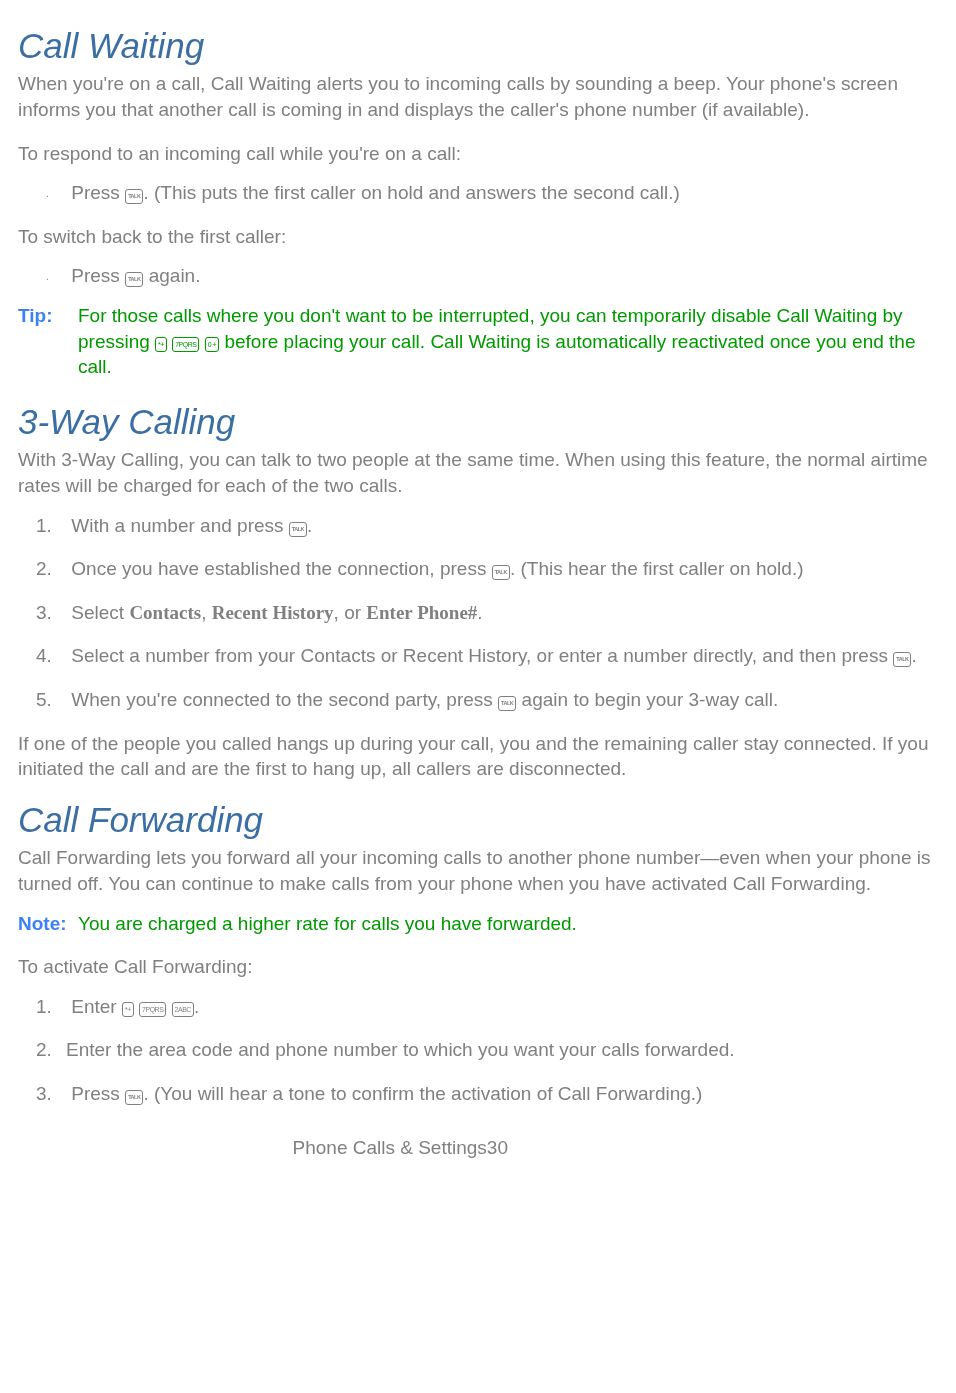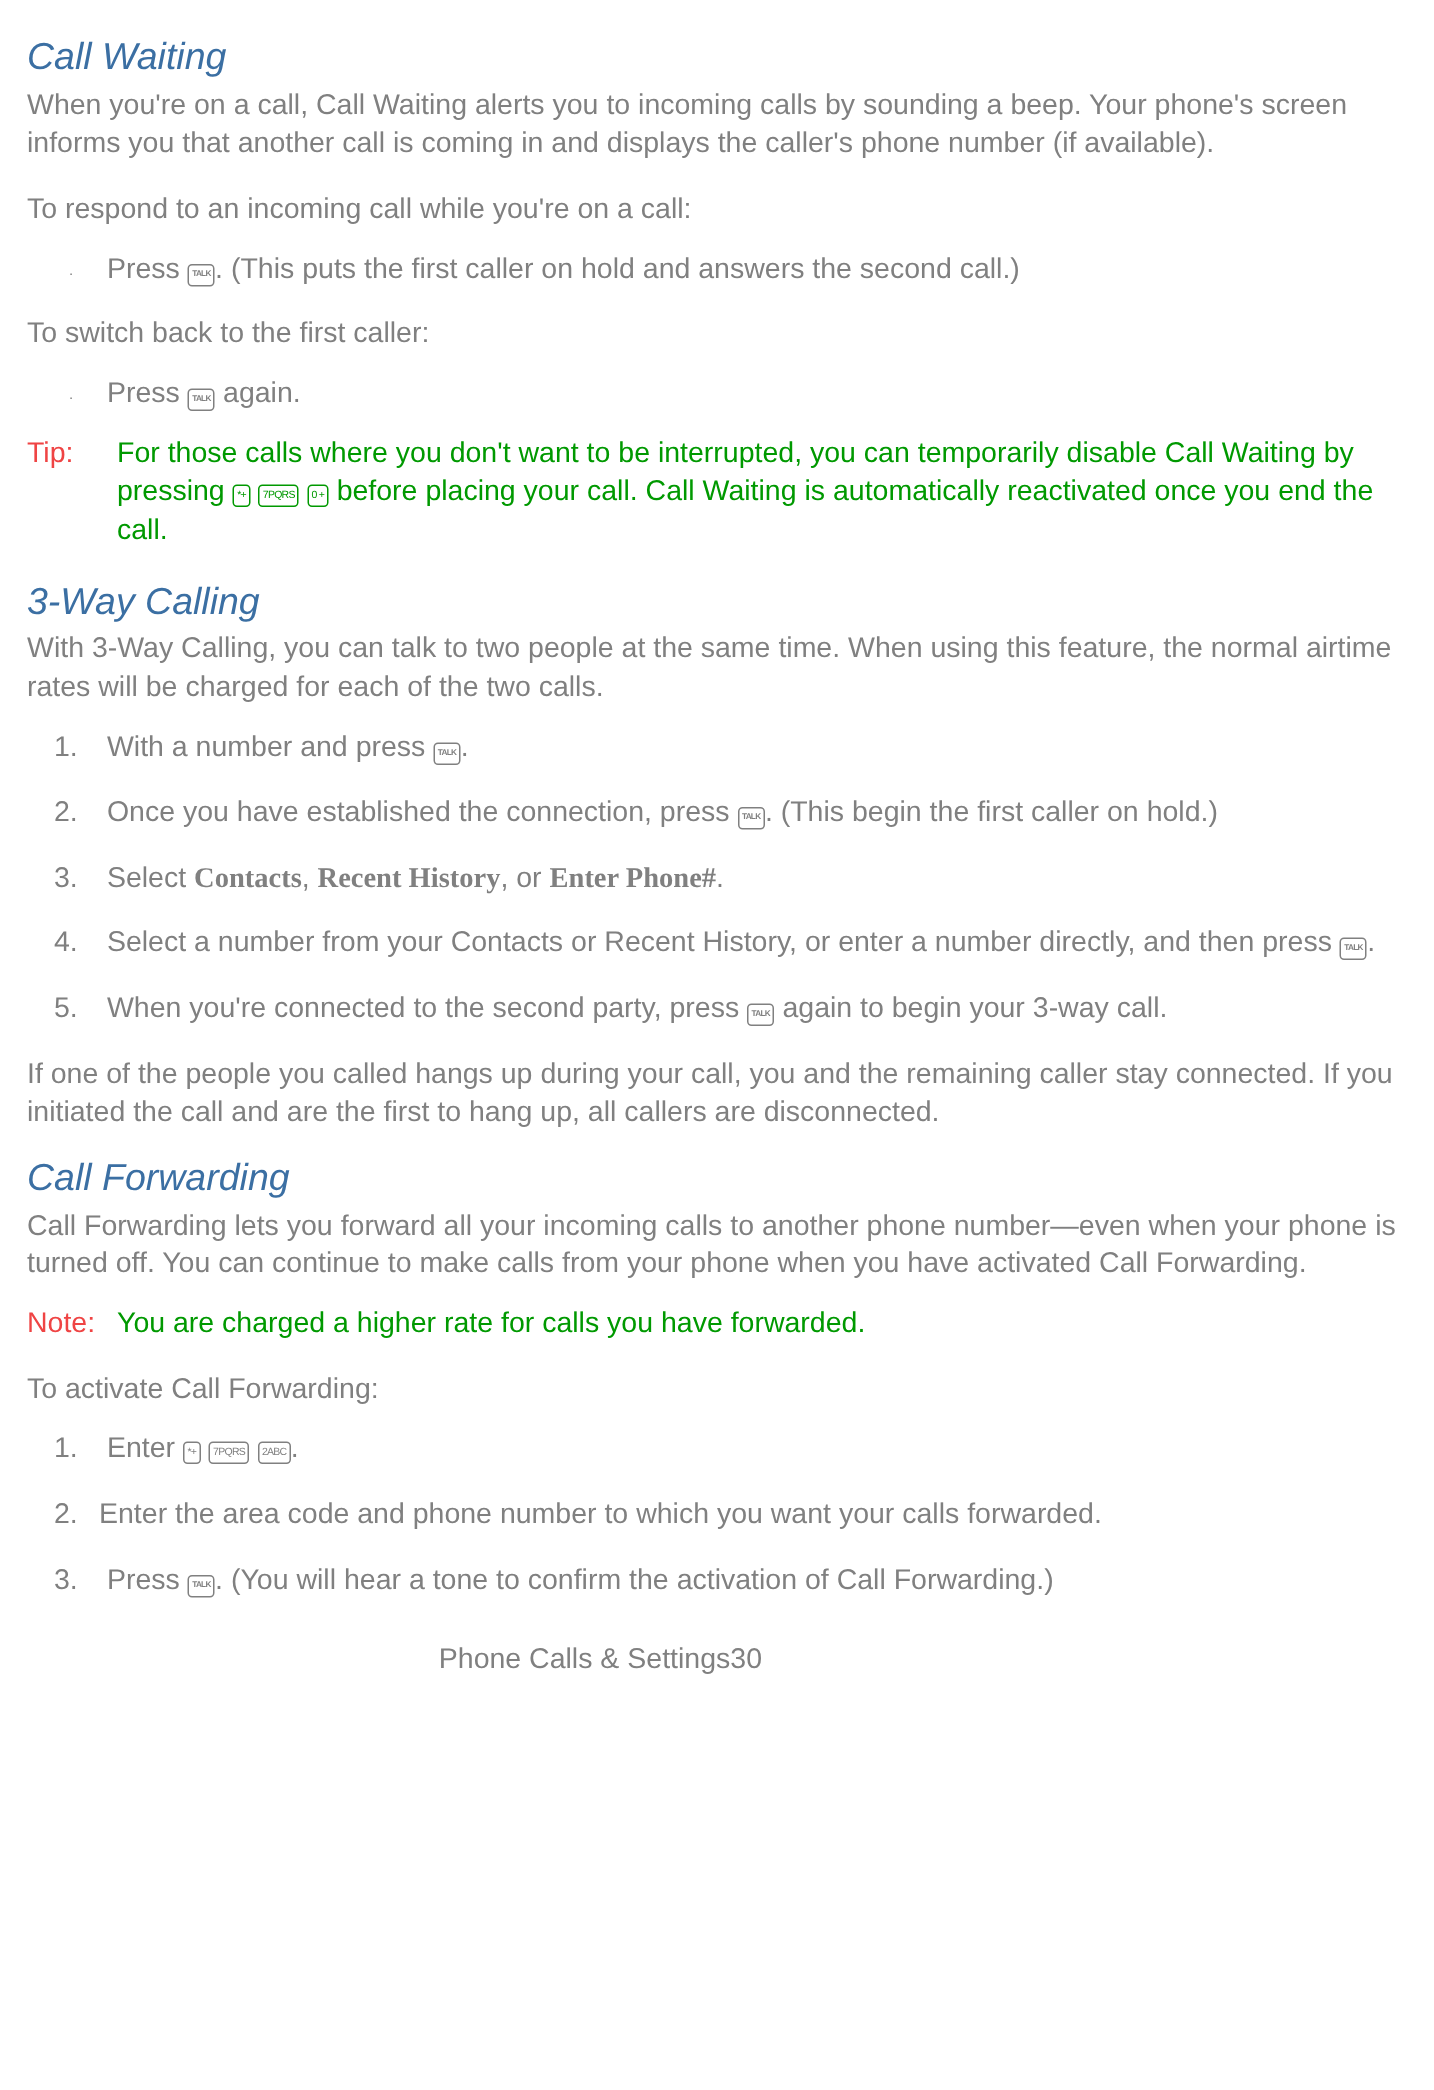--- a/index.html
+++ b/index.html
@@ -8,21 +8,21 @@
       color: #808080;
       margin: 0;
       padding: 12px 18px 18px 18px;
       width: 920px;
       line-height: 1.35;
     }
     h2.section {
       font-style: italic;
       font-weight: normal;
       color: #3b6fa3;
-      font-size: 25px;
+      font-size: 35px;
       margin: 10px 0 2px 0;
     }
     p { margin: 18px 0 14px 0; }
     .intro-after-heading { margin-top: 2px; }
     ul.dot, ol.num {
       margin: 8px 0 14px 0;
       padding-left: 48px;
     }
     ul.dot { list-style: none; }
     ul.dot li::before {
@@ -38,21 +38,21 @@
     ol.num > li { counter-increment: item; margin-bottom: 18px; }
     ol.num > li::before {
       content: counter(item) ".";
       display: inline-block;
       width: 30px;
       margin-left: -30px;
       color: #808080;
     }
     ul.dot li { margin-bottom: 14px; }
     .tip-row, .note-row { display: flex; margin: 8px 0 18px 0; }
-    .tip-label, .note-label { font-weight: normal; color: #ef4444; flex: 0 0 60px; }
+    .tip-label, .note-label { font-weight: bold; color: #3b82f6; flex: 0 0 60px; }
     .tip-text, .note-text { color: #009900; flex: 1; }
     .bold { font-weight: bold; font-family: Liberation Serif, serif; }
     .key {
       display: inline-block;
       height: 13px;
       line-height: 13px;
       border: 1px solid #808080;
       border-radius: 3px;
       font-size: 7px;
       letter-spacing: -0.5px;
@@ -99,21 +99,21 @@
 </div>
 
 <h2 class="section">3-Way Calling</h2>
 <p class="intro-after-heading">With 3-Way Calling, you can talk to two people at the same time. When using this feature, the normal airtime rates will be charged for each of the two calls.</p>
 
 <ol class="num">
   <li>
     <span>With a number and press </span><span class="key talk">TALK</span><span>.</span>
   </li>
   <li>
-    <span>Once you have established the connection, press </span><span class="key talk">TALK</span><span>. (This begin the first caller on hold.)</span>
+    <span>Once you have established the connection, press </span><span class="key talk">TALK</span><span>. (This hear the first caller on hold.)</span>
   </li>
   <li>
     <span>Select </span><span class="bold">Contacts</span><span>, </span><span class="bold">Recent History</span><span>, or </span><span class="bold">Enter Phone#</span><span>.</span>
   </li>
   <li>
     <span>Select a number from your Contacts or Recent History, or enter a number directly, and then press </span><span class="key talk">TALK</span><span>.</span>
   </li>
   <li>
     <span>When you're connected to the second party, press </span><span class="key talk">TALK</span><span> again to begin your 3-way call.</span>
   </li>

